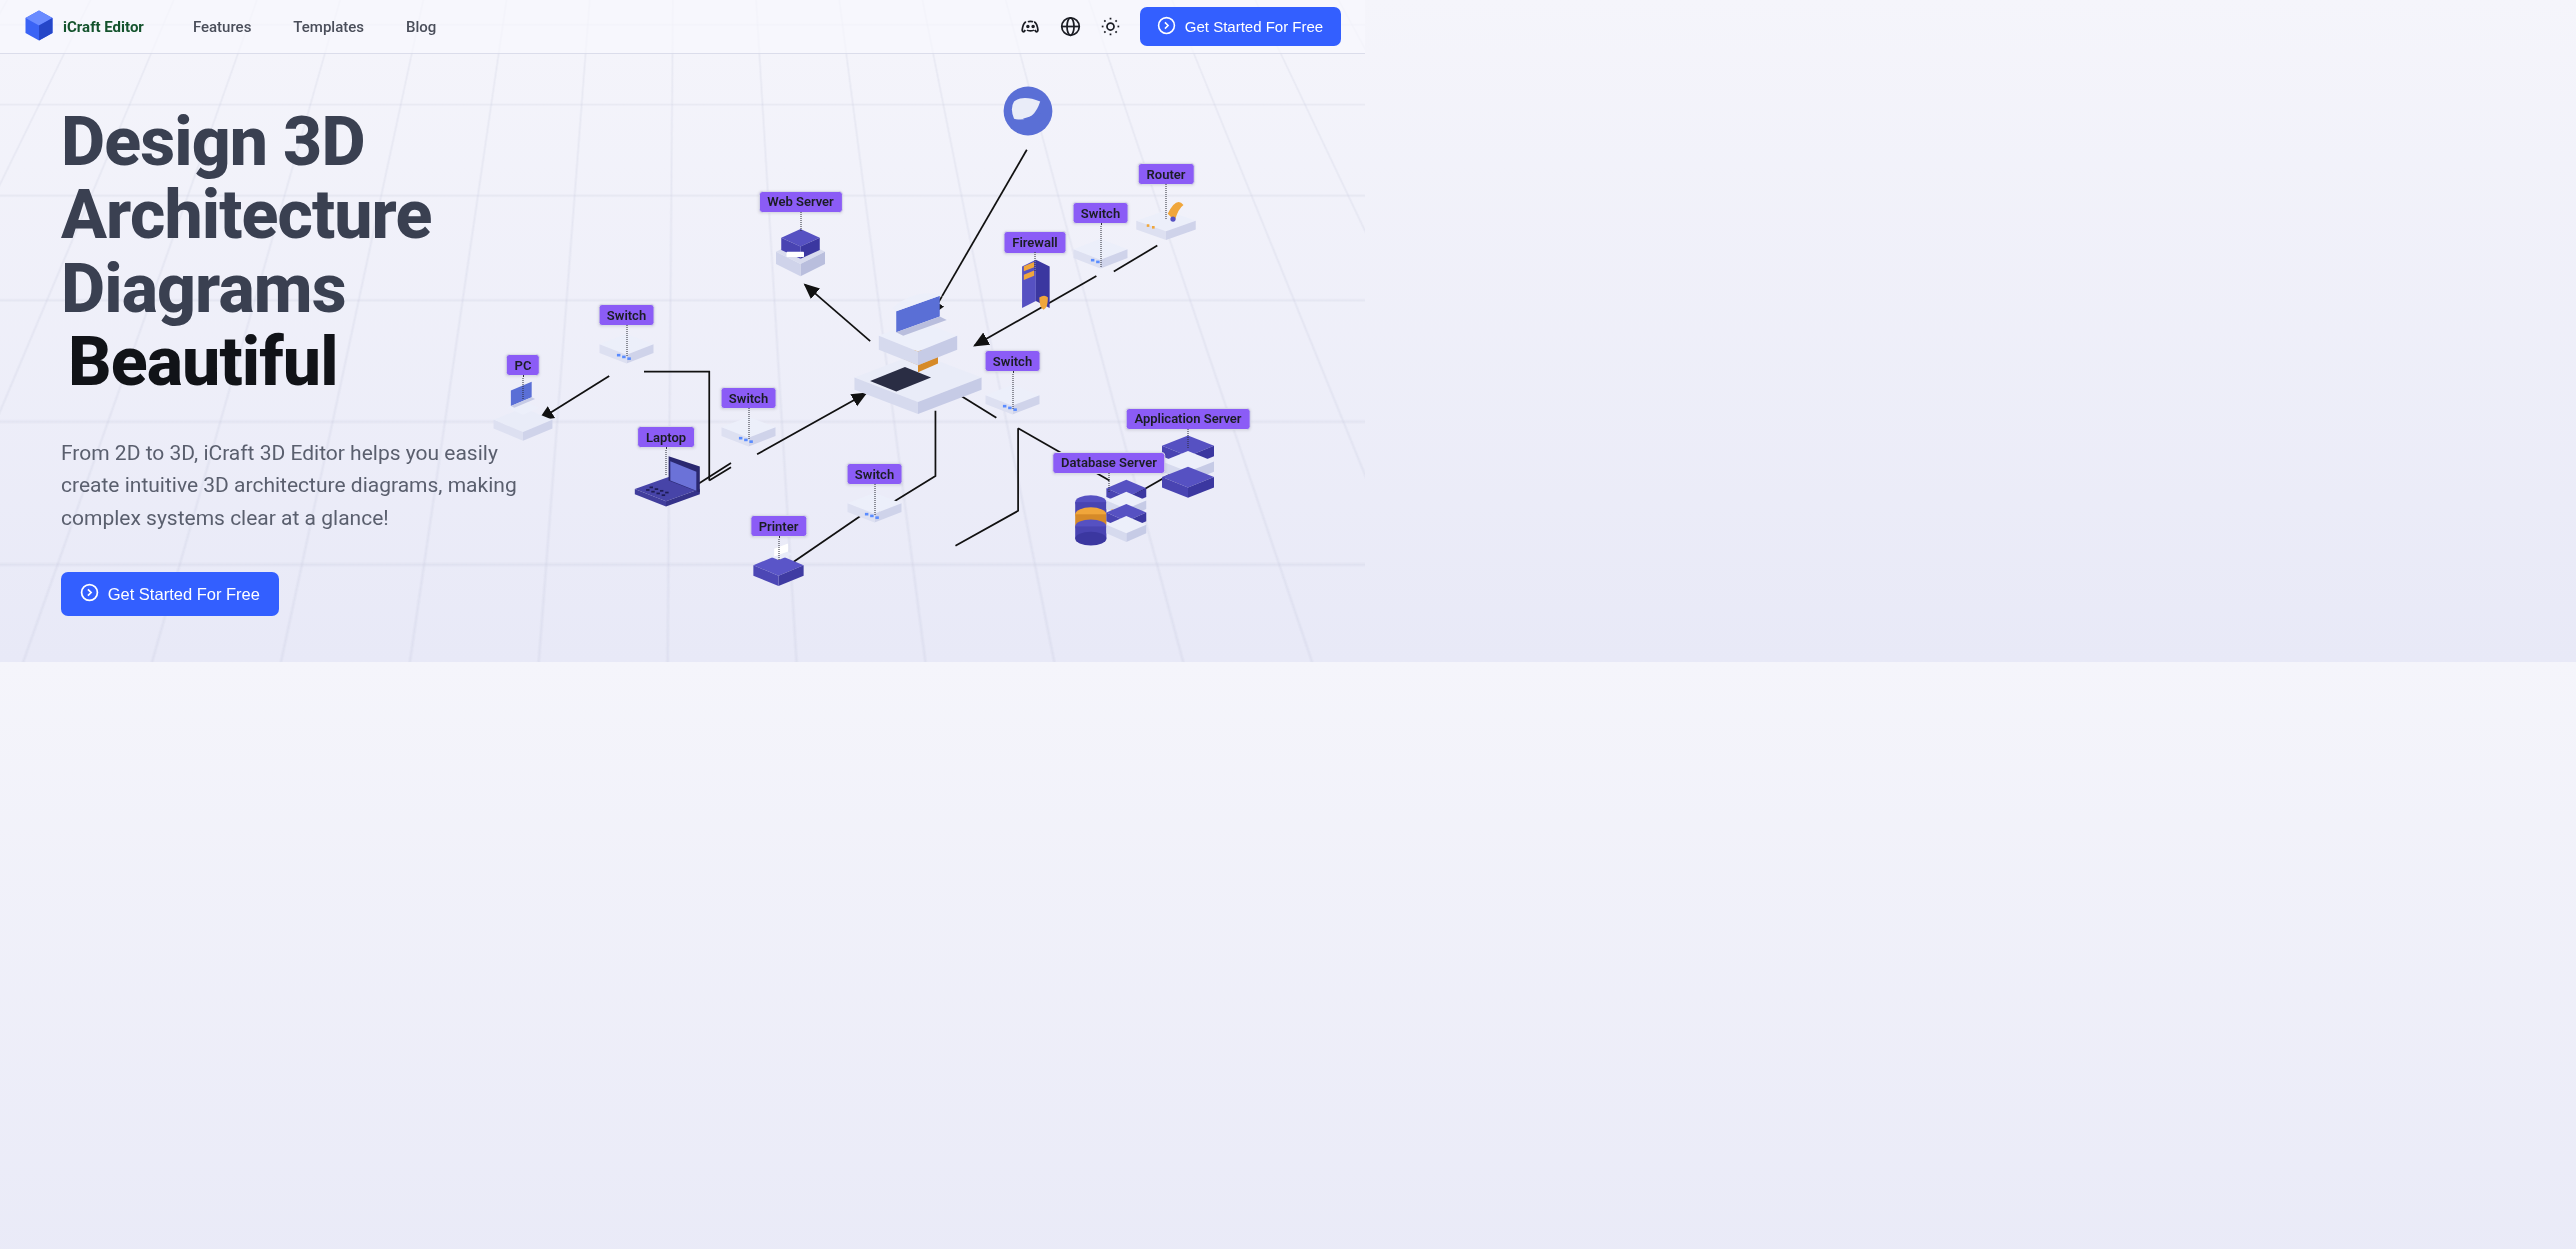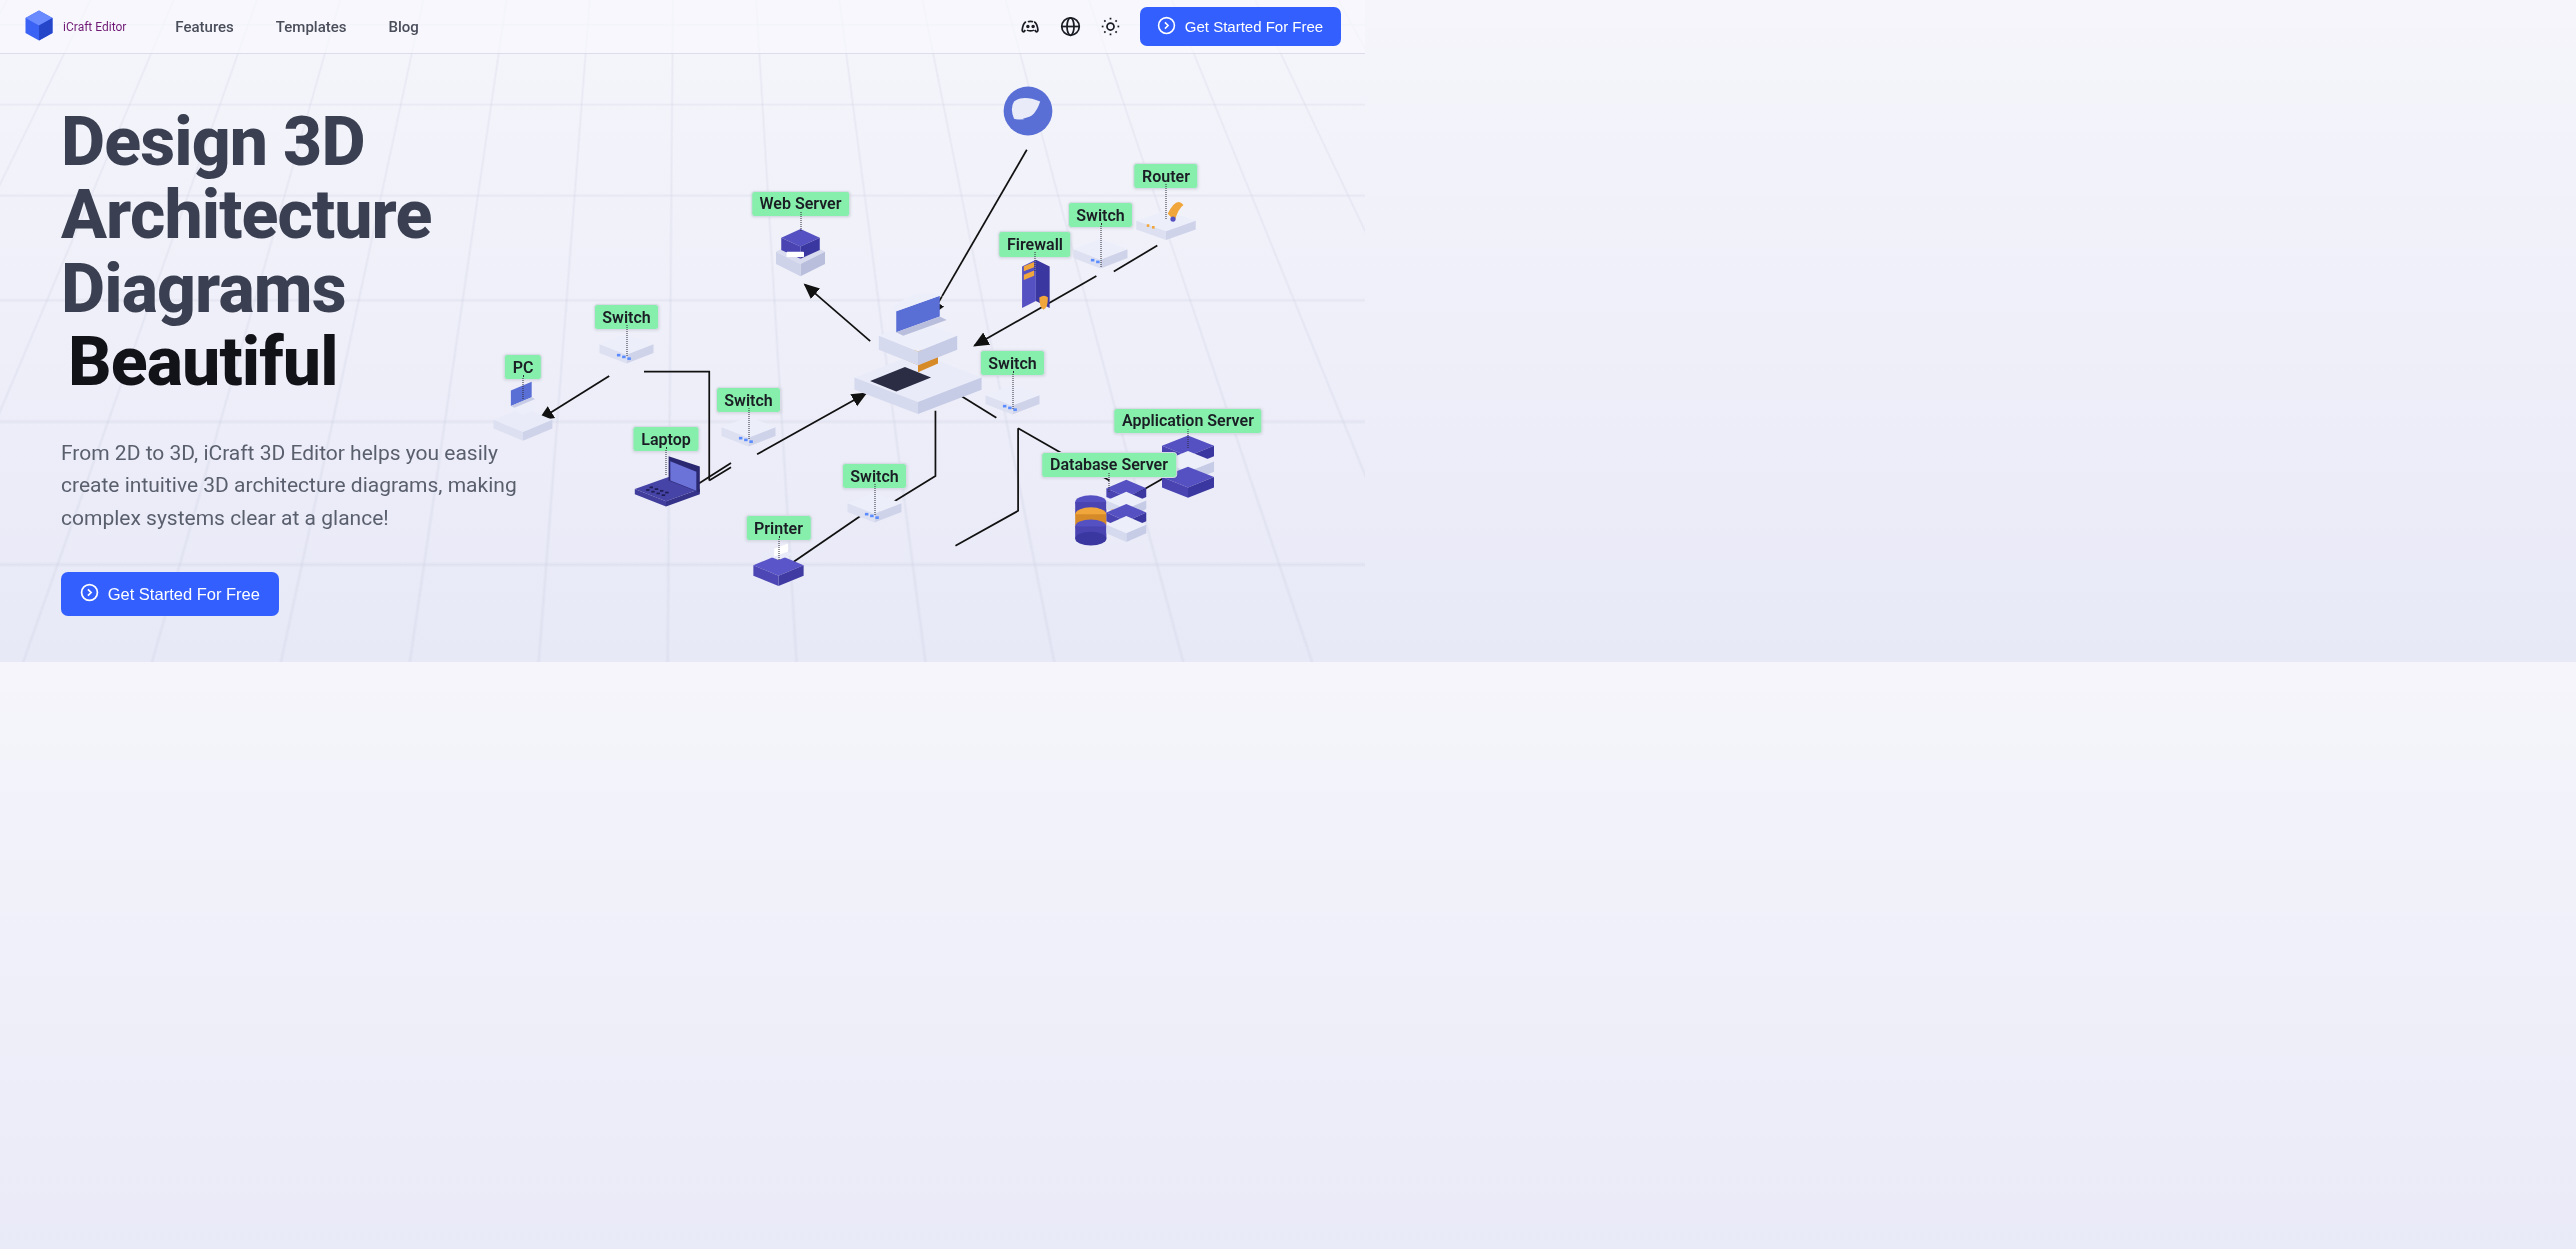--- a/index.html
+++ b/index.html
@@ -48,23 +48,23 @@
       gap: 8.7px;
       cursor: pointer;
     }
 
     .logo-icon {
       width: 30px;
       height: 33px;
     }
 
     .logo-text {
-      font-size: 12px;
-      font-weight: 400;
-      color: #701a75;
+      font-size: 15px;
+      font-weight: 700;
+      color: #14532d;
     }
 
     .nav {
       display: flex;
       gap: 42px;
       margin-left: 49px;
     }
 
     .nav-link {
       font-size: 15px;
@@ -170,25 +170,25 @@
     }
 
     .node {
       position: absolute;
     }
 
     .node-label {
       position: absolute;
       left: 50%;
       transform: translateX(-50%);
-      background: #86efac;
+      background: #8b5cf6;
       border: 0.9px solid #d8dbe6;
       border-radius: 3.5px;
       padding: 2.6px 7.8px;
-      font-size: 16px;
+      font-size: 13px;
       font-weight: 600;
       color: #1b1d24;
       white-space: nowrap;
       box-shadow: 0 0.9px 2.6px rgba(0,0,0,0.08);
     }
 
     .dotted-line {
       position: absolute;
       left: 50%;
       width: 0;

